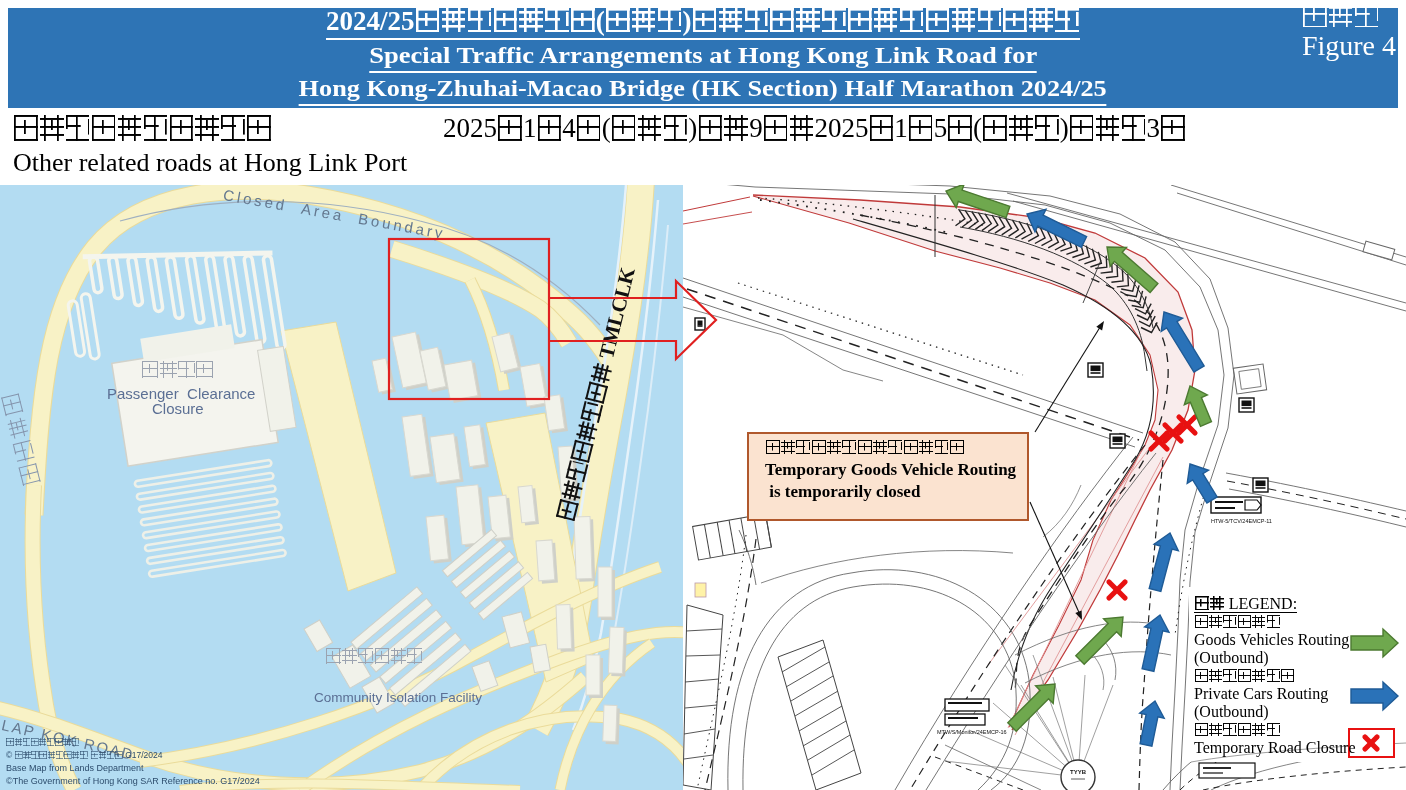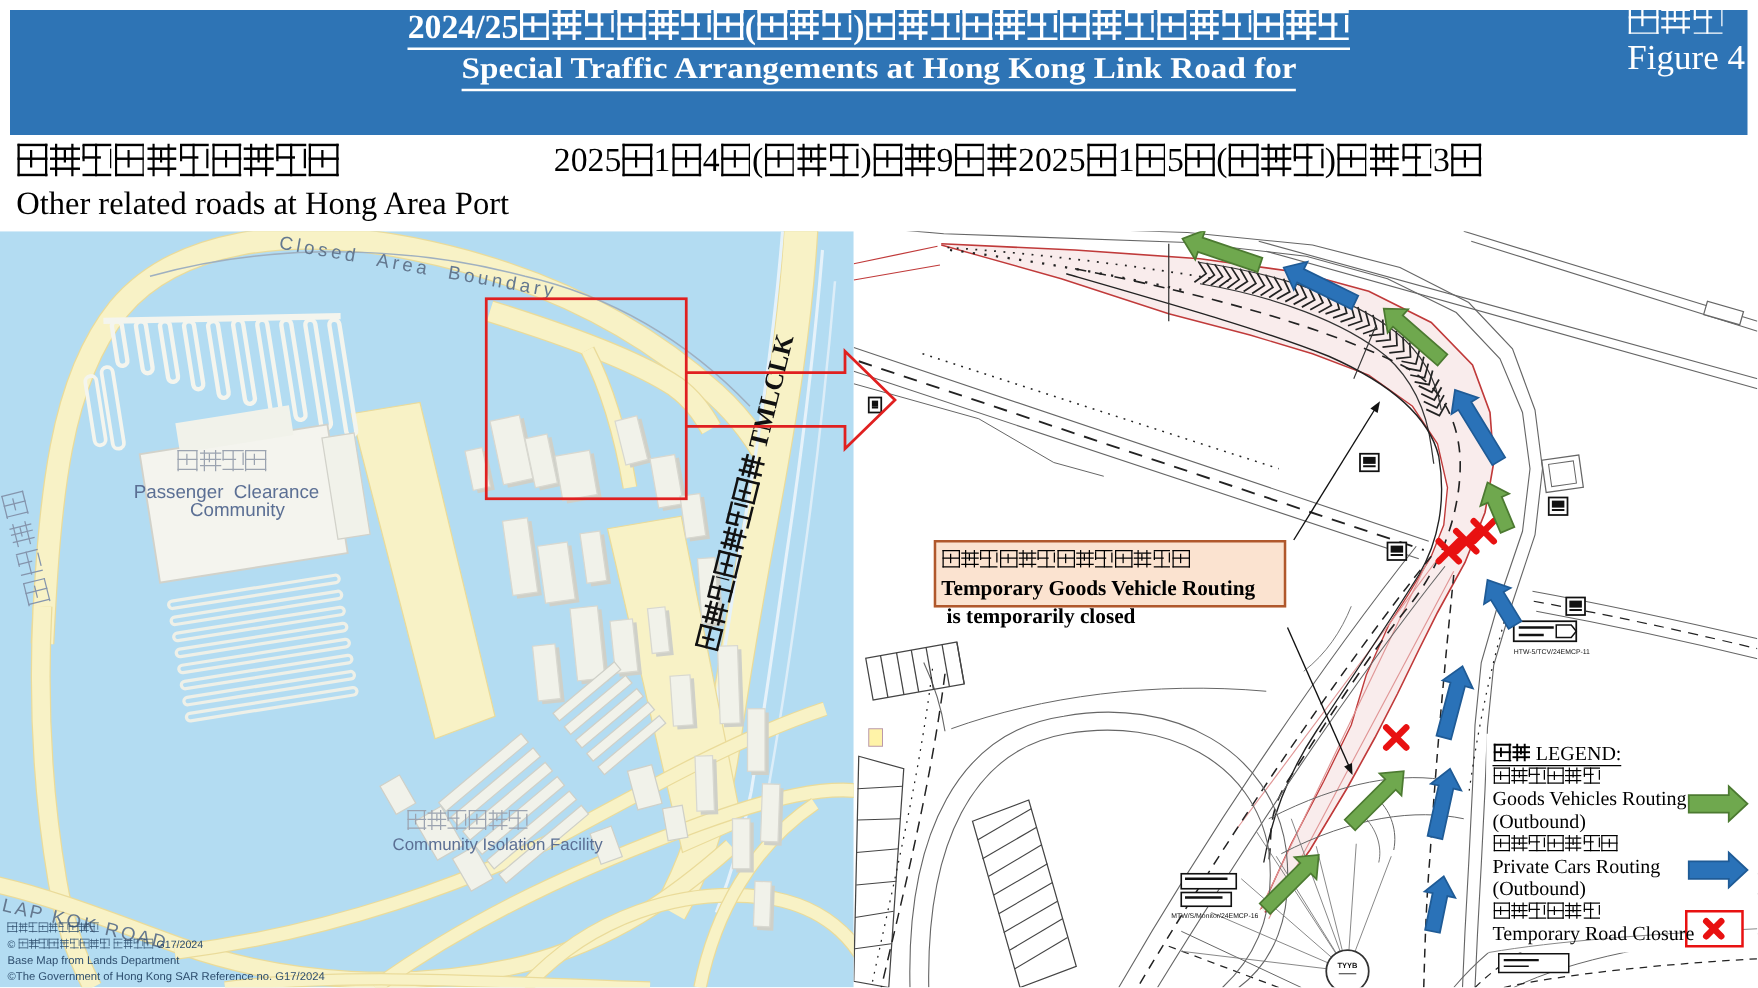--- a/index.html
+++ b/index.html
@@ -406,56 +406,57 @@
     <polygon points="668.0,518.0 700.0,518.0 700.0,525.0 715.0,511.0 700.0,497.0 700.0,504.0 668.0,504.0" fill="#2a72b8" stroke="#1f5b96" stroke-width="1.4"></polygon>
     <rect x="666" y="544" width="45" height="28" fill="#fff" stroke="#e81111" stroke-width="2"></rect>
     <g stroke="#e81111" stroke-width="5.2" stroke-linecap="round">
       <line x1="682" y1="552" x2="694" y2="564"></line>
       <line x1="682" y1="564" x2="694" y2="552"></line>
     </g>
   </svg>
 <div id="banner" class="abs">
 <div class="l1"><span class="u">2024/25<i class="cjb p0"></i><i class="cjb p1"></i><i class="cjb p2"></i><i class="cjb p0"></i><i class="cjb p1"></i><i class="cjb p2"></i><i class="cjb p0"></i>(<i class="cjb p0"></i><i class="cjb p1"></i><i class="cjb p2"></i>)<i class="cjb p0"></i><i class="cjb p1"></i><i class="cjb p2"></i><i class="cjb p0"></i><i class="cjb p1"></i><i class="cjb p2"></i><i class="cjb p0"></i><i class="cjb p1"></i><i class="cjb p2"></i><i class="cjb p0"></i><i class="cjb p1"></i><i class="cjb p2"></i><i class="cjb p0"></i><i class="cjb p1"></i><i class="cjb p2"></i></span></div>
 <div class="l23"><span class="u n2">Special Traffic Arrangements at Hong Kong Link Road for</span></div>
+<div class="l23"><span class="u n3">Hong Kong-Zhuhai-Macao Bridge (HK Section) Half Marathon 2024/25</span></div>
 </div>
 <div id="fig" class="abs"><span style="font-size:27px"><i class="cj p0"></i><i class="cj p1"></i><i class="cj p2"></i></span><br>Figure 4</div>
 <div class="sub abs" style="left:13px;top:111px"><i class="cj p0"></i><i class="cj p1"></i><i class="cj p2"></i><i class="cj p0"></i><i class="cj p1"></i><i class="cj p2"></i><i class="cj p0"></i><i class="cj p1"></i><i class="cj p2"></i><i class="cj p0"></i><br>
-<span class="en">Other related roads at Hong Area Port</span></div>
+<span class="en">Other related roads at Hong Link Port</span></div>
 <div class="sub abs" style="left:443px;top:111px">2025<i class="cj p0"></i>1<i class="cj p0"></i>4<i class="cj p0"></i>(<i class="cj p0"></i><i class="cj p1"></i><i class="cj p2"></i>)<i class="cj p0"></i><i class="cj p1"></i>9<i class="cj p0"></i><i class="cj p1"></i>2025<i class="cj p0"></i>1<i class="cj p0"></i>5<i class="cj p0"></i>(<i class="cj p0"></i><i class="cj p1"></i><i class="cj p2"></i>)<i class="cj p0"></i><i class="cj p1"></i><i class="cj p2"></i>3<i class="cj p0"></i><br>
 </div>
 
 <div class="abs mlabel" style="left:225px;top:186px;font-size:15px;letter-spacing:3px;transform:rotate(10deg);transform-origin:0 0;color:#64788f">Closed&nbsp;&nbsp;Area&nbsp;&nbsp;Boundary</div>
 <div class="abs mlabel" style="left:141px;top:359px;font-size:19px;letter-spacing:2px;color:#9ba3b0"><i class="cj p0"></i><i class="cj p1"></i><i class="cj p2"></i><i class="cj p0"></i></div>
 <div class="abs mlabel" style="left:107px;top:385px;font-size:15px;color:#5b6f94">Passenger&nbsp;&nbsp;Clearance</div>
-<div class="abs mlabel" style="left:152px;top:400px;font-size:15px;color:#5b6f94">Community</div>
+<div class="abs mlabel" style="left:152px;top:400px;font-size:15px;color:#5b6f94">Closure</div>
 <div class="abs mlabel" style="left:11px;top:392px;font-size:21px;color:#8494ac;transform:rotate(-14deg)">
  <div style="width:22px"><i class="cj p0"></i><i class="cj p1"></i><i class="cj p2"></i><i class="cj p0"></i></div>
   </div>
 <div class="abs mlabel" style="left:4px;top:716px;font-size:15px;letter-spacing:2px;color:#64788f;transform:rotate(13deg);transform-origin:0 0">LAP&nbsp;KOK&nbsp;ROAD</div>
 <div class="abs mlabel" style="left:325px;top:647px;font-size:17px;letter-spacing:3px;color:#9ba3b0"><i class="cj p0"></i><i class="cj p1"></i><i class="cj p2"></i><i class="cj p0"></i><i class="cj p1"></i><i class="cj p2"></i></div>
-<div class="abs mlabel" style="left:314px;top:668px;font-size:13.5px;color:#5b6f94">Community&nbsp;Isolation&nbsp;Facility</div>
+<div class="abs mlabel" style="left:314px;top:690px;font-size:13.5px;color:#5b6f94">Community&nbsp;Isolation&nbsp;Facility</div>
 <div class="abs" style="left:578px;top:498px;font-size:21px;font-weight:bold;color:#111;transform:rotate(-76deg);transform-origin:0 100%;white-space:nowrap;height:25px"><i class="cjb p0"></i><i class="cjb p1"></i><i class="cjb p2"></i><i class="cjb p0"></i><i class="cjb p1"></i><i class="cjb p2"></i><i class="cjb p0"></i><i class="cjb p1"></i>&nbsp;TMLCLK</div>
 <div class="abs" style="left:6px;top:736px;font-size:9px;line-height:13px;color:#2d4d6d;font-family:'Liberation Sans',sans-serif">
 <span style="font-size:8.5px"><i class="cj p0"></i><i class="cj p1"></i><i class="cj p2"></i><i class="cj p0"></i><i class="cj p1"></i><i class="cj p2"></i><i class="cj p0"></i><i class="cj p1"></i><i class="cj p2"></i></span><br>
 <span style="font-size:8.5px">© <i class="cj p0"></i><i class="cj p1"></i><i class="cj p2"></i><i class="cj p0"></i><i class="cj p1"></i><i class="cj p2"></i><i class="cj p0"></i><i class="cj p1"></i><i class="cj p2"></i> <i class="cj p0"></i><i class="cj p1"></i><i class="cj p2"></i><i class="cj p0"></i> G17/2024</span><br>
 Base Map from Lands Department<br>
 ©The Government of Hong Kong SAR Reference no. G17/2024</div>
 
 <div class="abs" style="left:1194px;top:595px;font-size:16px;line-height:18px;color:#000">
 <div style="font-weight:normal"><span style="border-bottom:1.5px solid #000"><i class="cjb p0"></i><i class="cjb p1"></i> LEGEND:</span></div>
 <div><span style="font-size:15px"><i class="cj p0"></i><i class="cj p1"></i><i class="cj p2"></i><i class="cj p0"></i><i class="cj p1"></i><i class="cj p2"></i></span></div>
 <div>Goods Vehicles Routing</div>
 <div>(Outbound)</div>
 <div><span style="font-size:15px"><i class="cj p0"></i><i class="cj p1"></i><i class="cj p2"></i><i class="cj p0"></i><i class="cj p1"></i><i class="cj p2"></i><i class="cj p0"></i></span></div>
 <div>Private Cars Routing</div>
 <div>(Outbound)</div>
 <div><span style="font-size:15px"><i class="cj p0"></i><i class="cj p1"></i><i class="cj p2"></i><i class="cj p0"></i><i class="cj p1"></i><i class="cj p2"></i></span></div>
 <div>Temporary Road Closure</div>
 </div>
-<div class="abs" style="left:747px;top:432px;width:282px;height:54px;background:#fbe3d0;border:2px solid #b0582c;padding:3px 0 0 4px;font-size:17px;line-height:22px">
+<div class="abs" style="left:747px;top:432px;width:282px;height:89px;background:#fbe3d0;border:2px solid #b0582c;padding:3px 0 0 16px;font-size:17px;line-height:22px">
 <span style="font-size:16px"><i class="cj p0"></i><i class="cj p1"></i><i class="cj p2"></i><i class="cj p0"></i><i class="cj p1"></i><i class="cj p2"></i><i class="cj p0"></i><i class="cj p1"></i><i class="cj p2"></i><i class="cj p0"></i><i class="cj p1"></i><i class="cj p2"></i><i class="cj p0"></i></span><br>
 <b>Temporary Goods Vehicle Routing</b><br>
 <b>&nbsp;is temporarily closed</b>
 </div>
 <svg class="abs" style="left:0;top:185px" width="1406" height="605" viewBox="0 0 1406 605" xmlns="http://www.w3.org/2000/svg" pointer-events="none">
 <g fill="none" stroke="#e02020" stroke-width="2.2">
 <rect x="389" y="54" width="160" height="160"></rect>
 <path d="M549,113 H676 V96 L716,135 L676,174 V156 H549"></path>
 </g>
   </svg>

